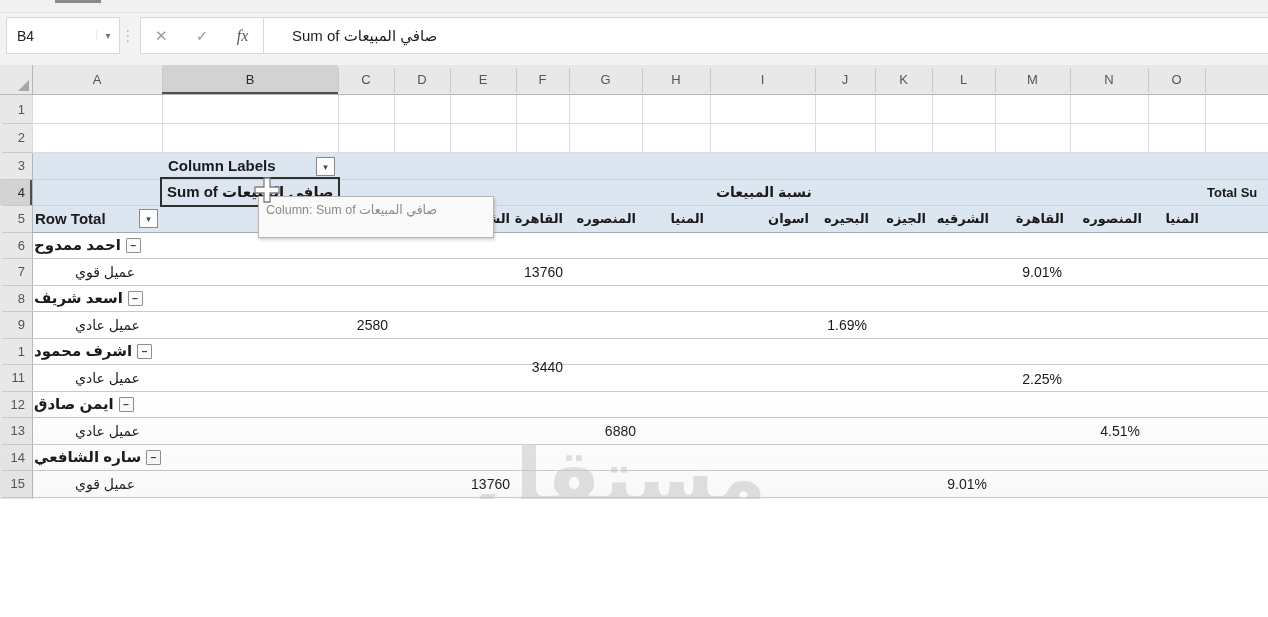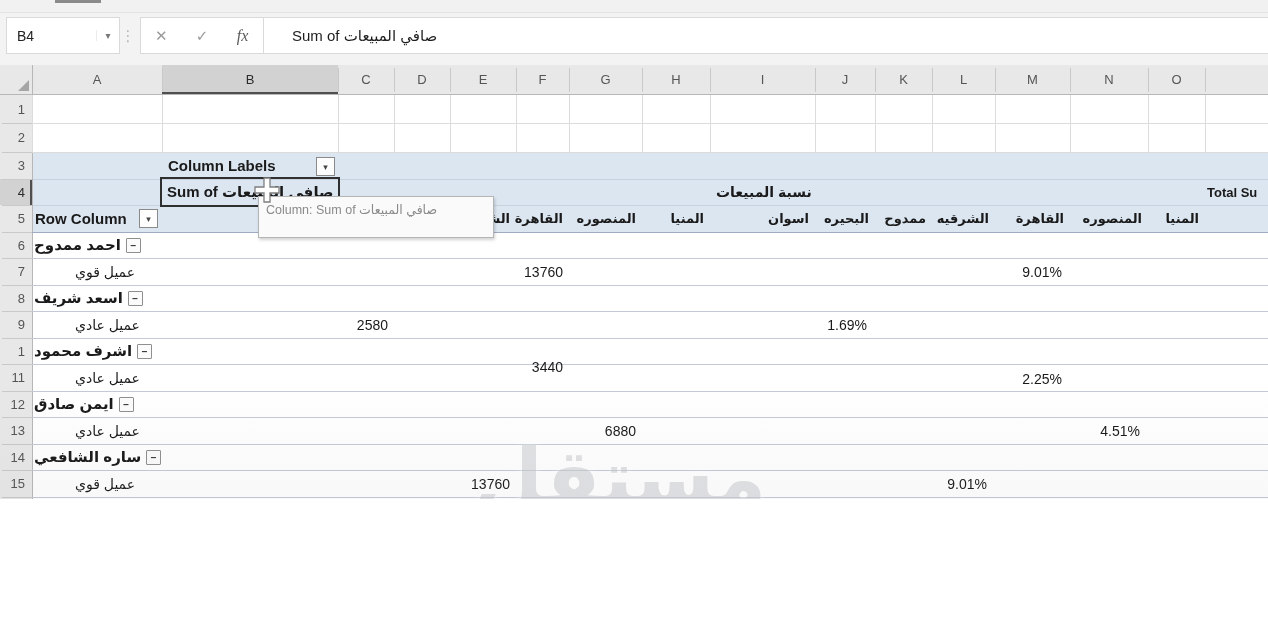--- a/index.html
+++ b/index.html
@@ -191,31 +191,31 @@
       <div class="line" style="left: 32px; top: 440px; width: 1236px; height: 1px; background: rgb(195, 202, 214);"></div>
       <div class="line" style="left: 32px; top: 466px; width: 1236px; height: 1px; background: rgb(195, 202, 214);"></div>
       <div class="line" style="left: 32px; top: 493px; width: 1236px; height: 1px; background: rgb(195, 202, 214);"></div>
       <div class="line" style="left: 32px; top: 519px; width: 1236px; height: 1px; background: rgb(195, 202, 214);"></div>
       <div class="line" style="left: 32px; top: 546px; width: 1236px; height: 1px; background: rgb(195, 202, 214);"></div>
       <div class="line" style="left: 32px; top: 122px; width: 1236px; height: 1px; background: rgba(160, 172, 192, 0.35);"></div>
       <div class="line" style="left: 32px; top: 148px; width: 1236px; height: 1px; background: rgba(160, 172, 192, 0.35);"></div>
       <div class="cell t-left w600" style="left: 168px; top: 95px; width: 170px; height: 27px; font-size: 15px;">Column Labels</div>
       <div class="ddbtn" style="left: 316px; top: 100px;">▾</div>
       <div class="cell t-left w600" style="left: 167px; top: 122px; width: 171px; height: 26px; font-size: 15px; direction: ltr;">Sum of صافي المبيعات</div>
-      <div class="cell t-left w600" style="left: 35px; top: 148px; width: 127px; height: 27px; font-size: 15px;">Row Column</div>
+      <div class="cell t-left w600" style="left: 35px; top: 148px; width: 127px; height: 27px; font-size: 15px;">Row Total</div>
       <div class="ddbtn" style="left: 139px; top: 152px;">▾</div>
       <div class="cell t-left w600" style="left: 716px; top: 122px; width: 99px; height: 26px; font-size: 14px;">نسبة المبيعات</div>
       <div class="cell t-left w600" style="left: 1207px; top: 122px; width: 61px; height: 26px; font-size: 13px; overflow: hidden;">Total Su</div>
       <div class="cell t-right w600" style="left: 450px; top: 148px; width: 60px; height: 27px; font-size: 13px;">الشرقيه</div>
       <div class="cell t-right w600" style="left: 516px; top: 148px; width: 47px; height: 27px; font-size: 13px;">القاهرة</div>
       <div class="cell t-right w600" style="left: 569px; top: 148px; width: 67px; height: 27px; font-size: 13px;">المنصوره</div>
       <div class="cell t-right w600" style="left: 642px; top: 148px; width: 62px; height: 27px; font-size: 13px;">المنيا</div>
       <div class="cell t-right w600" style="left: 710px; top: 148px; width: 99px; height: 27px; font-size: 13px;">اسوان</div>
       <div class="cell t-right w600" style="left: 815px; top: 148px; width: 54px; height: 27px; font-size: 13px;">البحيره</div>
-      <div class="cell t-right w600" style="left: 875px; top: 148px; width: 51px; height: 27px; font-size: 13px;">ممدوح</div>
+      <div class="cell t-right w600" style="left: 875px; top: 148px; width: 51px; height: 27px; font-size: 13px;">الجيزه</div>
       <div class="cell t-right w600" style="left: 932px; top: 148px; width: 57px; height: 27px; font-size: 13px;">الشرقيه</div>
       <div class="cell t-right w600" style="left: 995px; top: 148px; width: 69px; height: 27px; font-size: 13px;">القاهرة</div>
       <div class="cell t-right w600" style="left: 1070px; top: 148px; width: 72px; height: 27px; font-size: 13px;">المنصوره</div>
       <div class="cell t-right w600" style="left: 1148px; top: 148px; width: 51px; height: 27px; font-size: 13px;">المنيا</div>
       <div class="cell grouplabel w700" style="left: 34px; top: 175px; width: 260px; height: 26px;">
         <span>احمد ممدوح</span>
         <span class="minus">−</span>
       </div>
       <div class="cell t-left" style="left: 75px; top: 201px; width: 180px; height: 27px; font-size: 14px;">عميل قوي</div>
       <div class="cell t-right" style="left: 516px; top: 201px; width: 47px; height: 27px; font-size: 14px;">13760</div>

